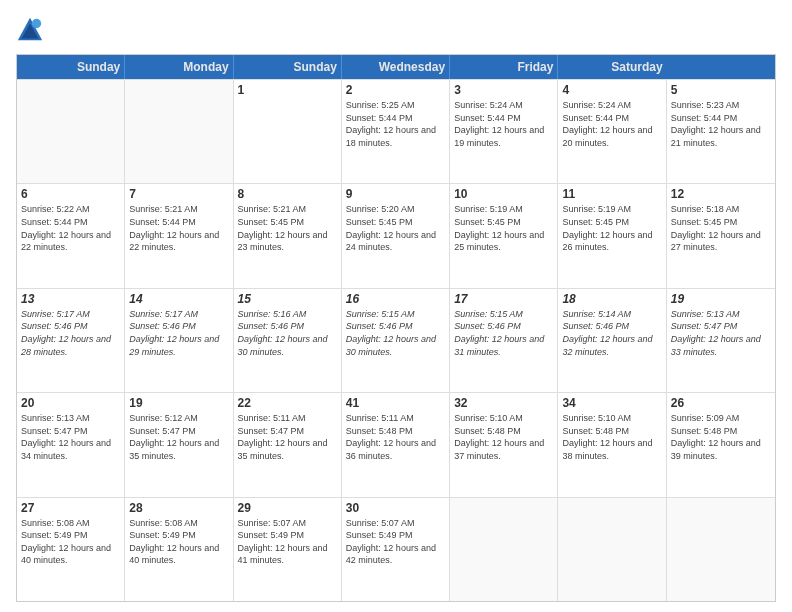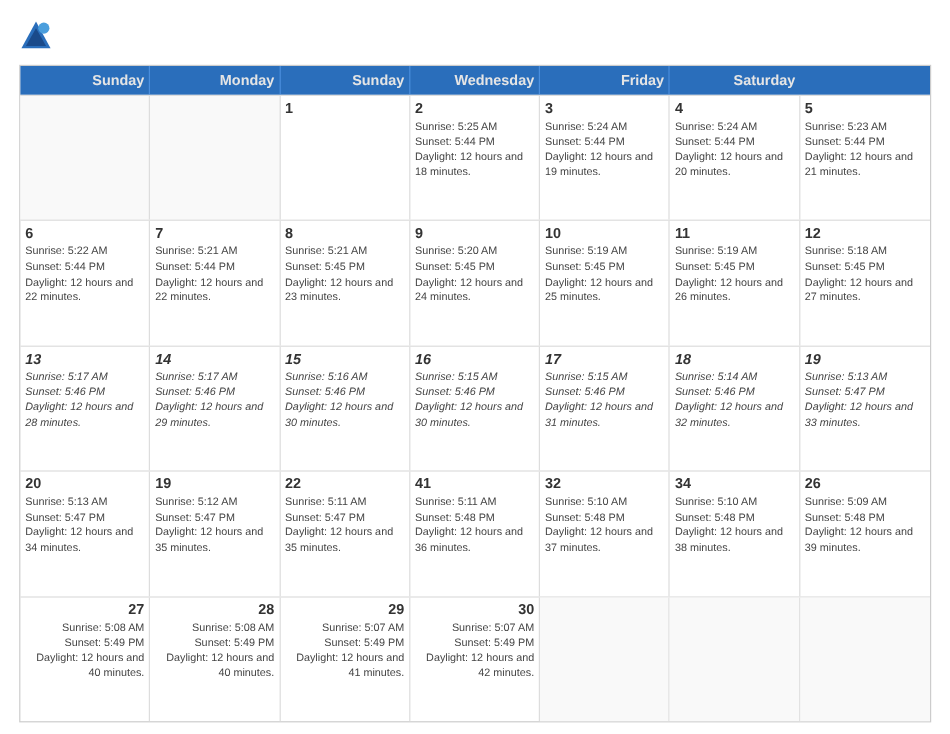--- a/index.html
+++ b/index.html
@@ -254,21 +254,21 @@
           </div>
           <div class="calendar-cell">
             <span class="cell-date">34</span>
             <div class="cell-info">Sunrise: 5:10 AM<br>Sunset: 5:48 PM<br>Daylight: 12 hours and 38 minutes.</div>
           </div>
           <div class="calendar-cell">
             <span class="cell-date">26</span>
             <div class="cell-info">Sunrise: 5:09 AM<br>Sunset: 5:48 PM<br>Daylight: 12 hours and 39 minutes.</div>
           </div>
         </div>
-        <div class="calendar-week" style="flex: 1 1 0%; text-align: right;">
+        <div class="calendar-week" style="flex: 1 1 0%;">
           <div class="calendar-cell">
             <span class="cell-date">27</span>
             <div class="cell-info">Sunrise: 5:08 AM<br>Sunset: 5:49 PM<br>Daylight: 12 hours and 40 minutes.</div>
           </div>
           <div class="calendar-cell">
             <span class="cell-date">28</span>
             <div class="cell-info">Sunrise: 5:08 AM<br>Sunset: 5:49 PM<br>Daylight: 12 hours and 40 minutes.</div>
           </div>
           <div class="calendar-cell">
             <span class="cell-date">29</span>

